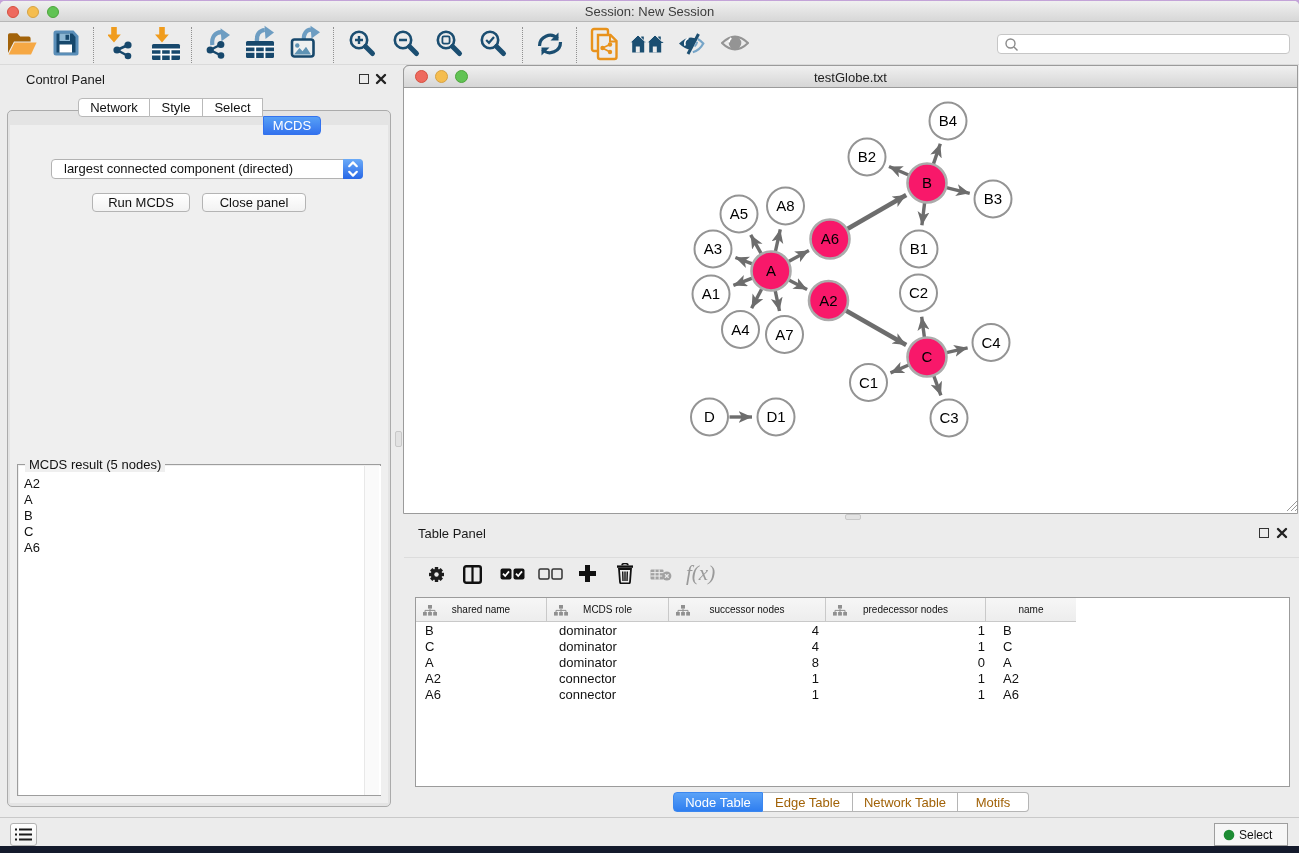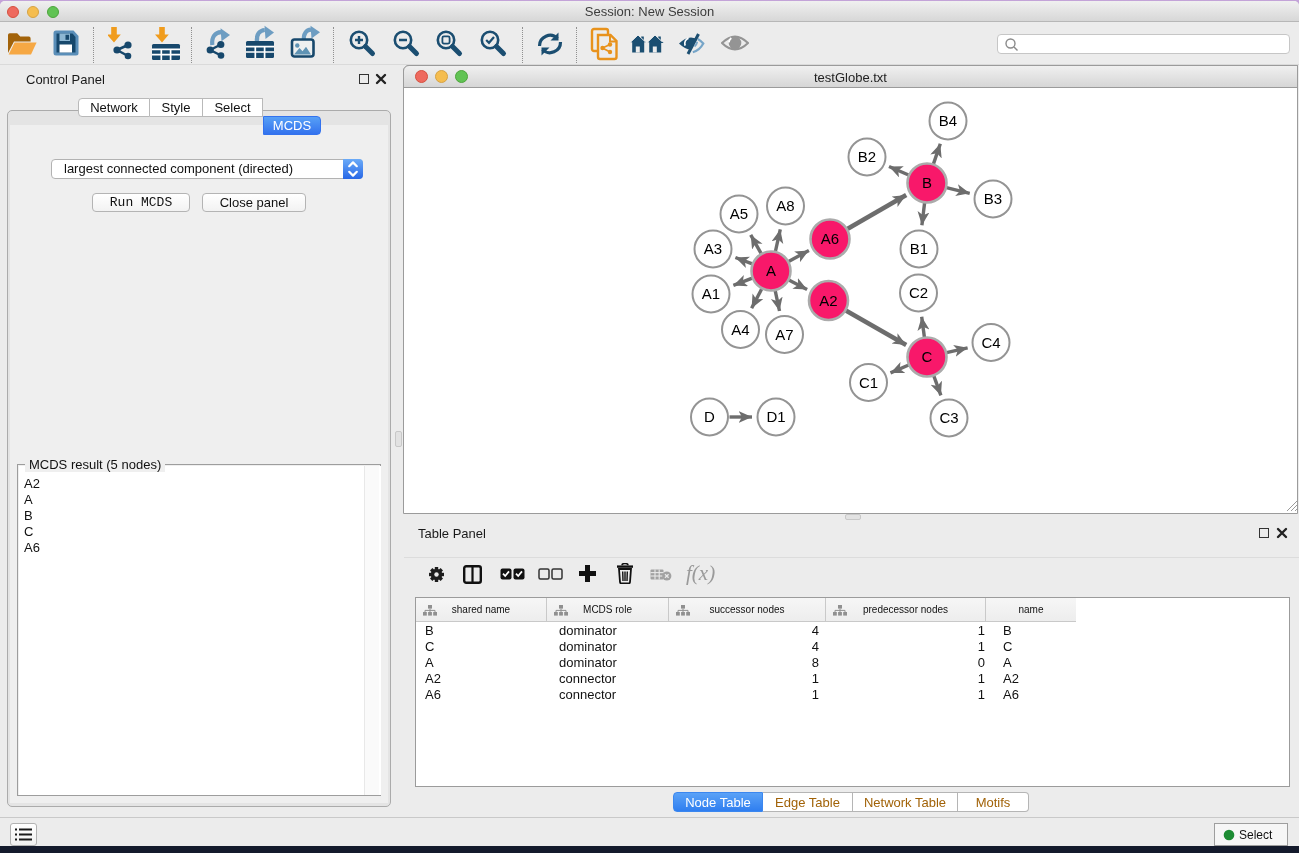--- a/index.html
+++ b/index.html
@@ -201,21 +201,21 @@
     <div class="tab" style="left:0px; width:72px; border-radius:4px 0 0 4px;">Network</div>
     <div class="tab" style="left:72px; width:53px; border-left:0;">Style</div>
     <div class="tab" style="left:125px; width:60px; border-left:0;">Select</div>
     <div class="tab sel" style="left:185px; width:58px; border-radius:0 4px 4px 0;margin-top:18px;">MCDS</div>
   </div>
   <div id="mcds-select">largest connected component (directed)
     <div id="mcds-spin"><svg width="20" height="20" viewBox="0 0 20 20">
           <path d="M6.2 7.2 L10 3.4 L13.8 7.2 M6.2 12.8 L10 16.6 L13.8 12.8" fill="none" stroke="#fff" stroke-width="2.2" stroke-linecap="round" stroke-linejoin="round"></path>
         </svg></div>
   </div>
-  <div class="btn" style="left:92px;top:192px;width:98px;font-family:Liberation Mono, monospace;">Run MCDS</div>
+  <div class="btn" style="left:92px;top:192px;width:98px;">Run MCDS</div>
   <div class="btn" style="left:202px;top:192px;width:104px;">Close panel</div>
   <div id="fieldset">
     <div id="fs-list">A2<br>A<br>B<br>C<br>A6</div>
     <div id="fs-white-right"></div>
     <div id="fs-scroll"></div>
     <div id="fs-legend">MCDS result (5 nodes)</div>
   </div>
 
   <div id="netwin"></div>
   <div id="nw-titlebar">

